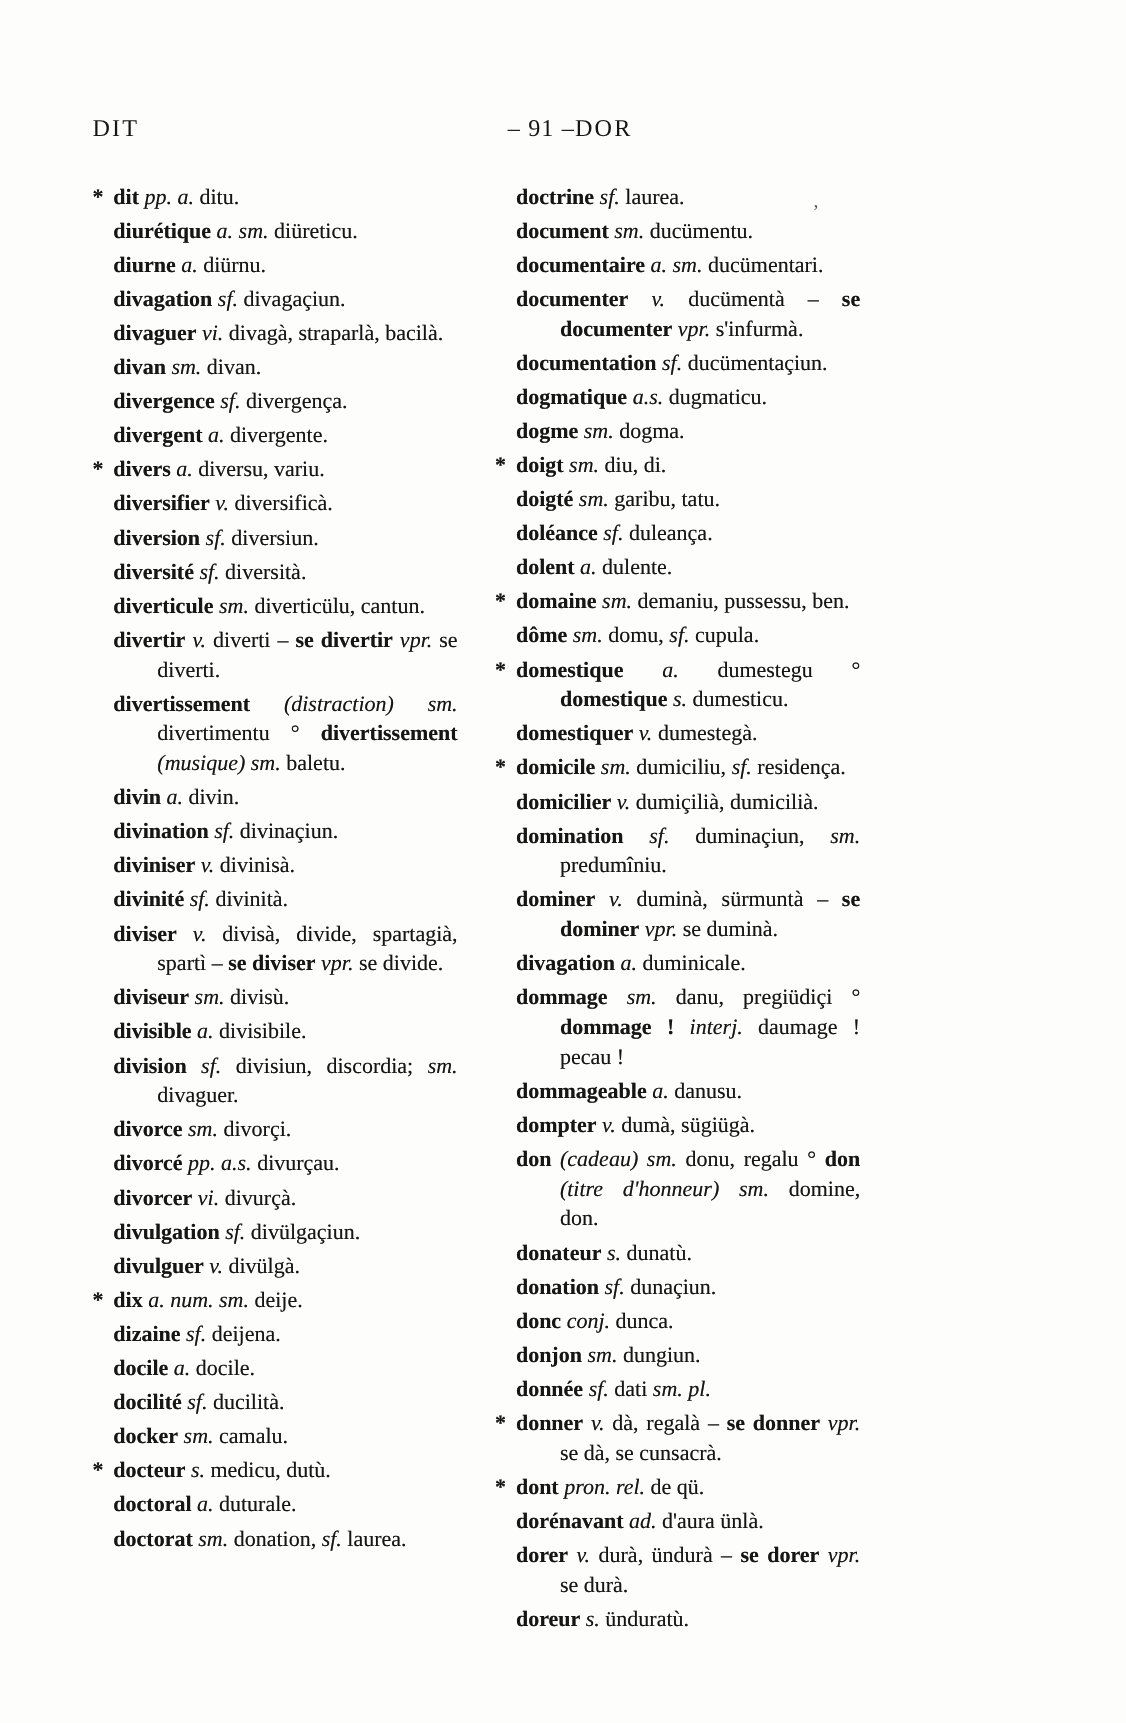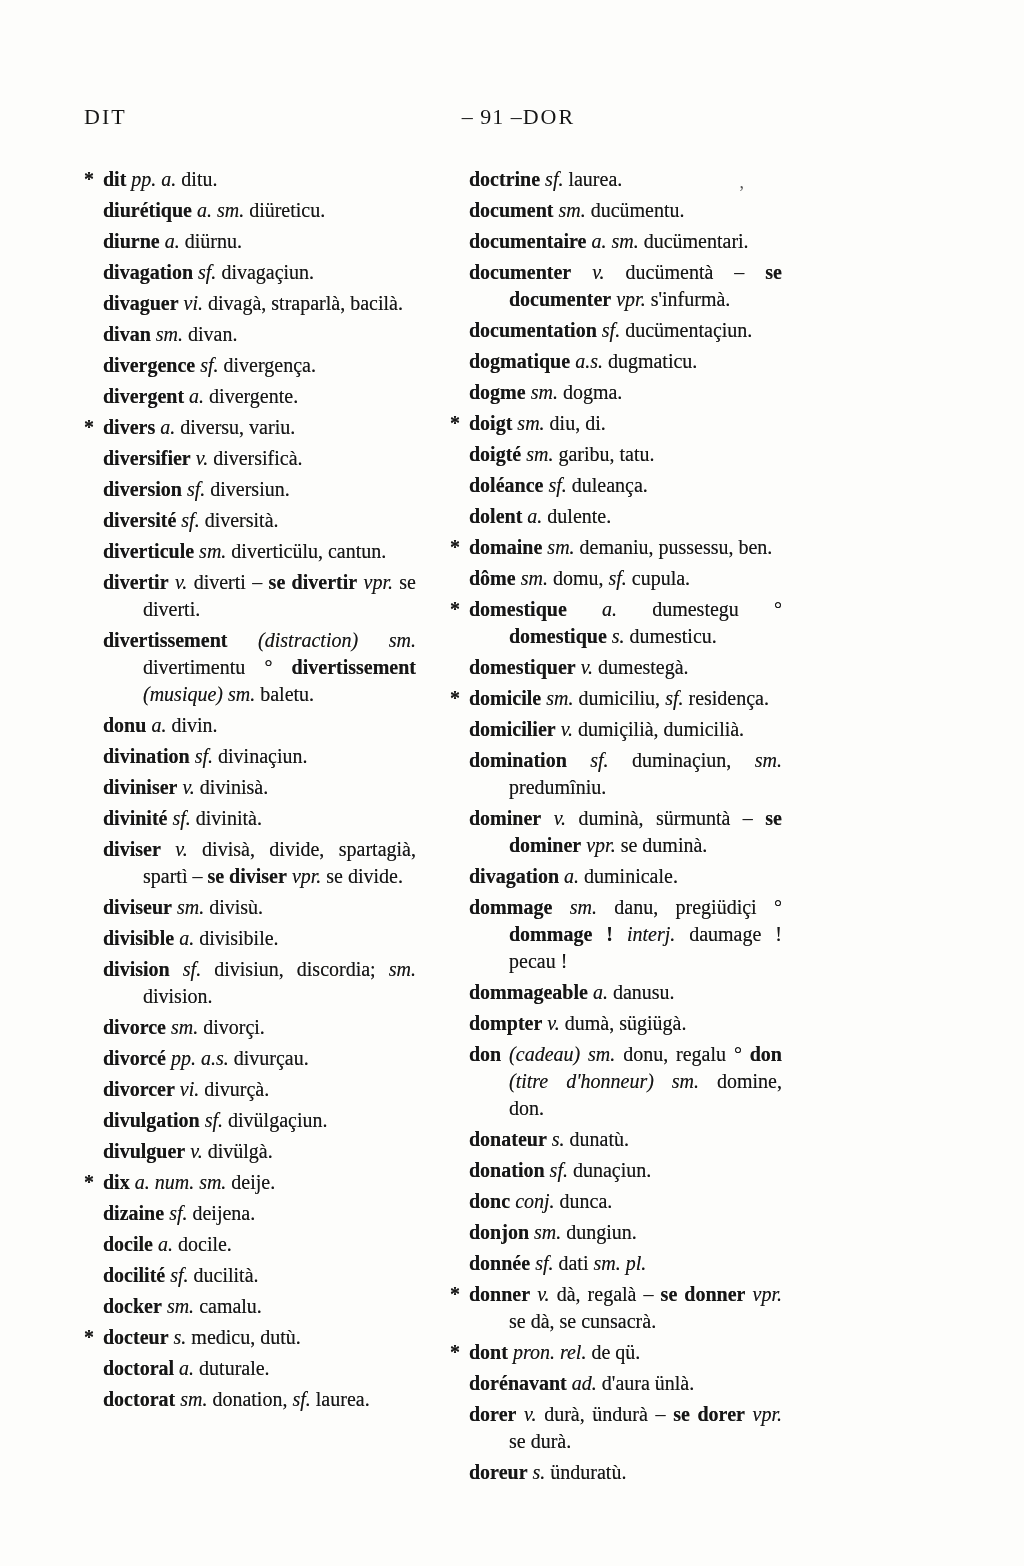--- a/index.html
+++ b/index.html
@@ -87,28 +87,28 @@
         <div class="entry"><span class="h">divan</span><span class="g"> sm.</span><span class="t"> divan.</span></div>
         <div class="entry"><span class="h">divergence</span><span class="g"> sf.</span><span class="t"> divergença.</span></div>
         <div class="entry"><span class="h">divergent</span><span class="g"> a.</span><span class="t"> divergente.</span></div>
         <div class="entry"><span class="star">*</span><span class="h">divers</span><span class="g"> a.</span><span class="t"> diversu, variu.</span></div>
         <div class="entry"><span class="h">diversifier</span><span class="g"> v.</span><span class="t"> diversificà.</span></div>
         <div class="entry"><span class="h">diversion</span><span class="g"> sf.</span><span class="t"> diversiun.</span></div>
         <div class="entry"><span class="h">diversité</span><span class="g"> sf.</span><span class="t"> diversità.</span></div>
         <div class="entry"><span class="h">diverticule</span><span class="g"> sm.</span><span class="t"> diverticülu, cantun.</span></div>
         <div class="entry"><span class="h">divertir</span><span class="g"> v.</span><span class="t"> diverti – </span><span class="h">se divertir</span><span class="g"> vpr.</span><span class="t"> se diverti.</span></div>
         <div class="entry"><span class="h">divertissement</span><span class="g"> (distraction) sm.</span><span class="t"> divertimentu ° </span><span class="h">divertissement</span><span class="g"> (musique) sm.</span><span class="t"> baletu.</span></div>
-        <div class="entry"><span class="h">donu</span><span class="g"> a.</span><span class="t"> divin.</span></div>
+        <div class="entry"><span class="h">divin</span><span class="g"> a.</span><span class="t"> divin.</span></div>
         <div class="entry"><span class="h">divination</span><span class="g"> sf.</span><span class="t"> divinaçiun.</span></div>
         <div class="entry"><span class="h">diviniser</span><span class="g"> v.</span><span class="t"> divinisà.</span></div>
         <div class="entry"><span class="h">divinité</span><span class="g"> sf.</span><span class="t"> divinità.</span></div>
         <div class="entry"><span class="h">diviser</span><span class="g"> v.</span><span class="t"> divisà, divide, spartagià, spartì – </span><span class="h">se diviser</span><span class="g"> vpr.</span><span class="t"> se divide.</span></div>
         <div class="entry"><span class="h">diviseur</span><span class="g"> sm.</span><span class="t"> divisù.</span></div>
         <div class="entry"><span class="h">divisible</span><span class="g"> a.</span><span class="t"> divisibile.</span></div>
-        <div class="entry"><span class="h">division</span><span class="g"> sf.</span><span class="t"> divisiun, discordia; </span><span class="g">sm.</span><span class="t"> division.</span></div>
+        <div class="entry"><span class="h">division</span><span class="g"> sf.</span><span class="t"> divisiun, discordia; </span><span class="g">sm.</span><span class="t"> divaguer.</span></div>
         <div class="entry"><span class="h">divorce</span><span class="g"> sm.</span><span class="t"> divorçi.</span></div>
         <div class="entry"><span class="h">divorcé</span><span class="g"> pp. a.s.</span><span class="t"> divurçau.</span></div>
         <div class="entry"><span class="h">divorcer</span><span class="g"> vi.</span><span class="t"> divurçà.</span></div>
         <div class="entry"><span class="h">divulgation</span><span class="g"> sf.</span><span class="t"> divülgaçiun.</span></div>
         <div class="entry"><span class="h">divulguer</span><span class="g"> v.</span><span class="t"> divülgà.</span></div>
         <div class="entry"><span class="star">*</span><span class="h">dix</span><span class="g"> a. num. sm.</span><span class="t"> deije.</span></div>
         <div class="entry"><span class="h">dizaine</span><span class="g"> sf.</span><span class="t"> deijena.</span></div>
         <div class="entry"><span class="h">docile</span><span class="g"> a.</span><span class="t"> docile.</span></div>
         <div class="entry"><span class="h">docilité</span><span class="g"> sf.</span><span class="t"> ducilità.</span></div>
         <div class="entry"><span class="h">docker</span><span class="g"> sm.</span><span class="t"> camalu.</span></div>

